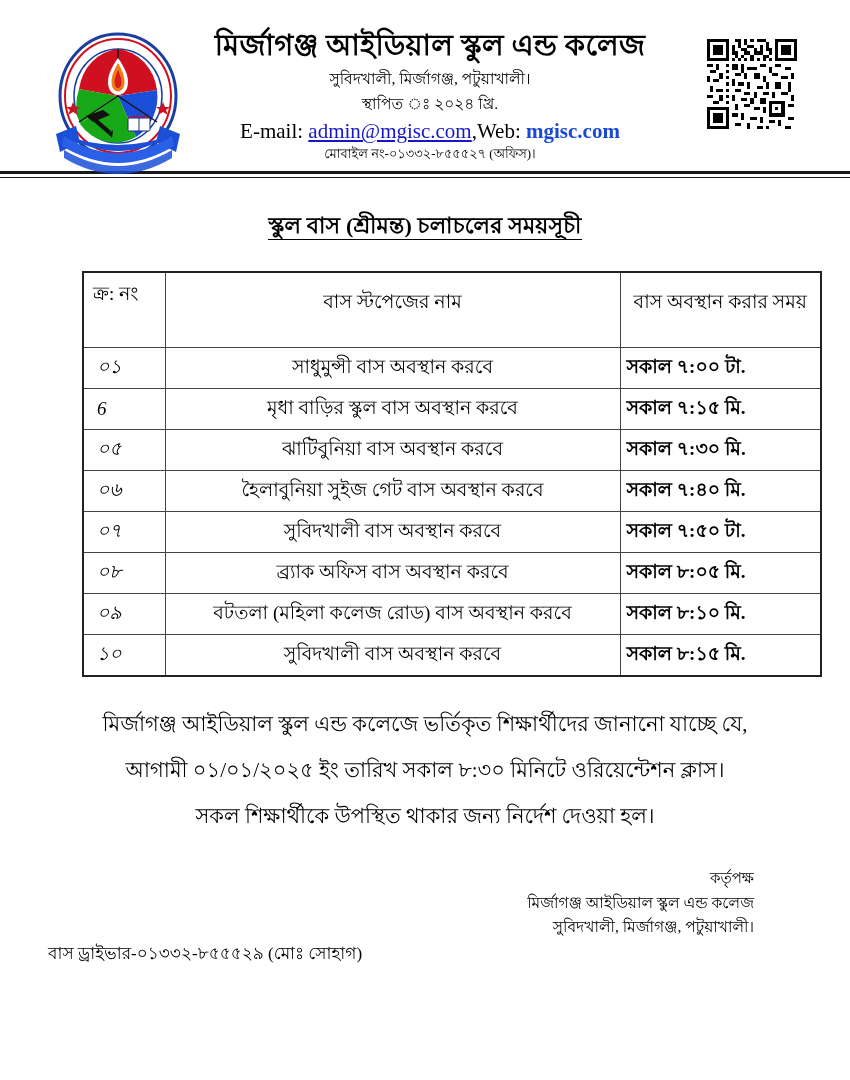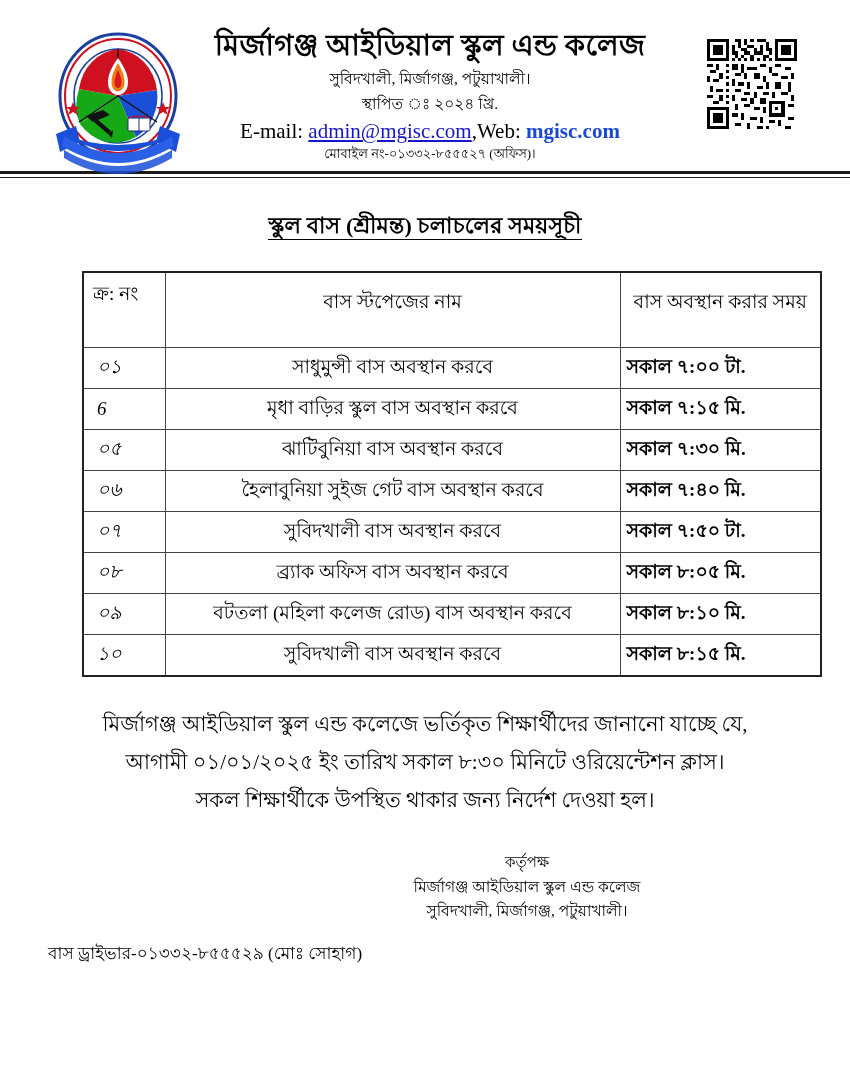--- a/index.html
+++ b/index.html
@@ -150,26 +150,26 @@
   tbody td.stop { text-align: center; }
   tbody td.time { text-align: left; font-weight: bold; }
 
   
   .notice {
     margin: 30px 34px 0 34px;
     text-align: center;
     font-size: 21px;
     line-height: 1.62;
   }
-  .notice p { margin: 4px; }
+  .notice p { margin: 12px; }
 
   
   .signature {
     margin: 34px 96px 12px 0;
-    text-align: center;
+    text-align: right;
     font-size: 15.5px;
     line-height: 1.55;
     padding-left: 300px;
   }
   .signature .authority {
     font-size: 15px;
     margin-bottom: 1px;
   }
 
   

